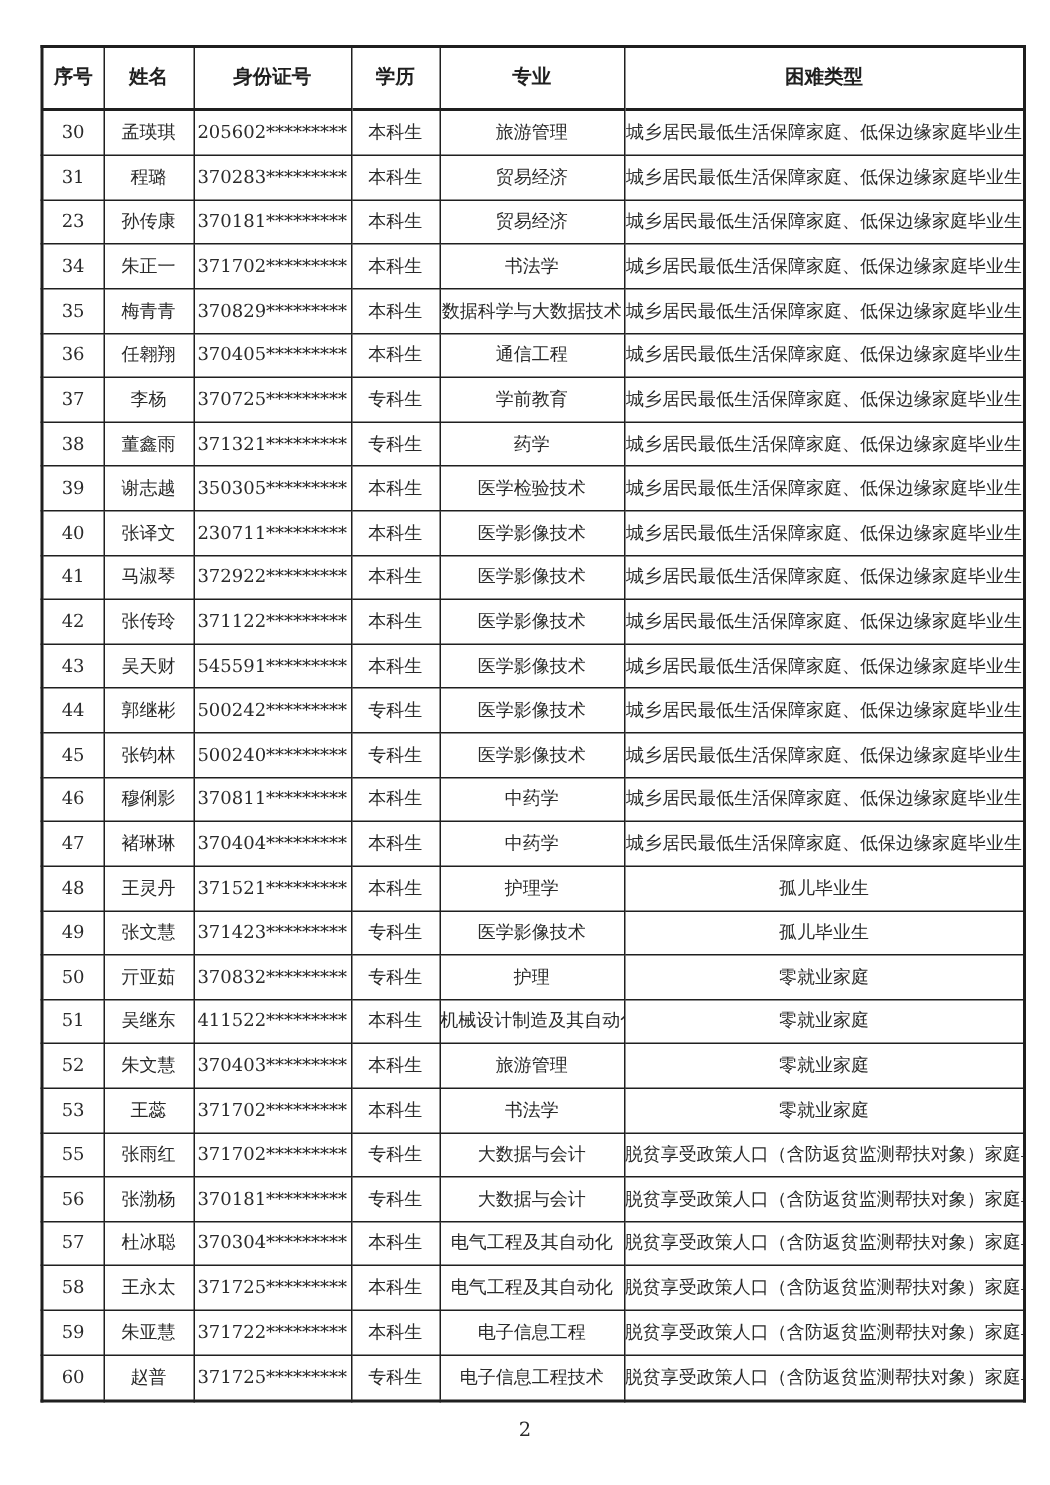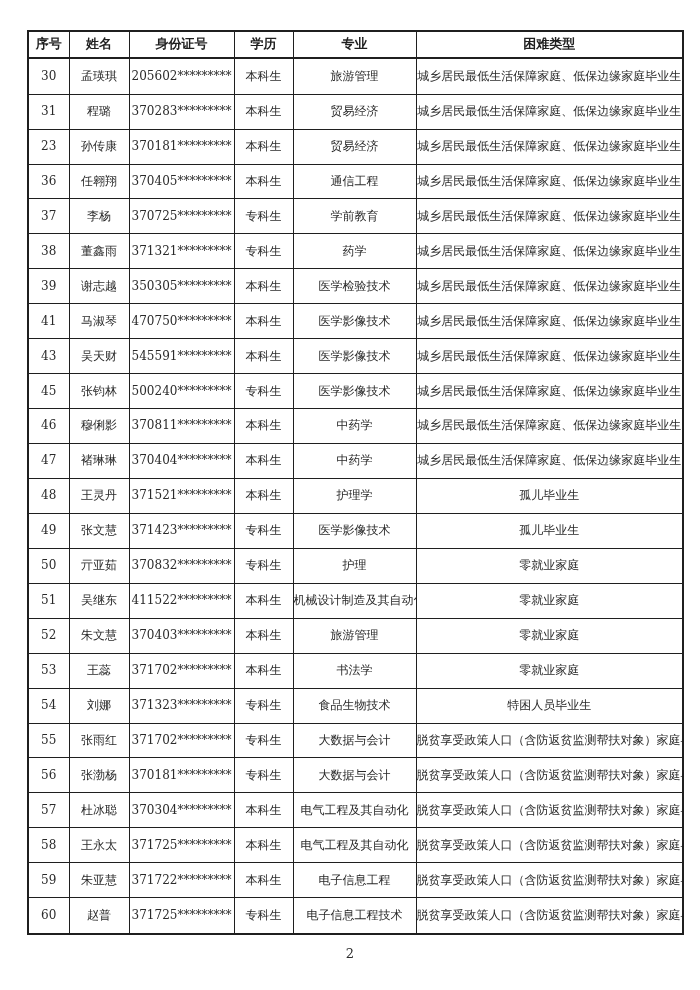--- a/index.html
+++ b/index.html
@@ -26,21 +26,21 @@
     vertical-align:middle;
     font-size:12px;
     line-height:1.1;
     padding:0;
     overflow:hidden;
     white-space:nowrap;
   }
   .roster th {
     font-size:13px;
     font-weight:bold;
-    height:27px;
+    height:42px;
     border-bottom:2px solid #1f1f1f;
   }
   .roster td { color:#2a2a2a; }
   .col-index   { width:41px; }
   .col-name    { width:60px; }
   .col-id      { width:105px; }
   .col-edu     { width:59px; }
   .col-major   { width:123px; }
   .col-diff    { width:267px; }
   td.cell-major, td.cell-diff { white-space:nowrap; overflow:hidden; }
@@ -95,20 +95,36 @@
         </tr>
         <tr>
           <td class="cell-index">23</td>
           <td class="cell-name">孙传康</td>
           <td class="cell-id-number">370181*********</td>
           <td class="cell-education">本科生</td>
           <td class="cell-major">贸易经济</td>
           <td class="cell-difficulty-type">城乡居民最低生活保障家庭、低保边缘家庭毕业生</td>
         </tr>
         <tr>
+          <td class="cell-index">34</td>
+          <td class="cell-name">朱正一</td>
+          <td class="cell-id-number">371702*********</td>
+          <td class="cell-education">本科生</td>
+          <td class="cell-major">书法学</td>
+          <td class="cell-difficulty-type">城乡居民最低生活保障家庭、低保边缘家庭毕业生</td>
+        </tr>
+        <tr>
+          <td class="cell-index">35</td>
+          <td class="cell-name">梅青青</td>
+          <td class="cell-id-number">370829*********</td>
+          <td class="cell-education">本科生</td>
+          <td class="cell-major">数据科学与大数据技术</td>
+          <td class="cell-difficulty-type">城乡居民最低生活保障家庭、低保边缘家庭毕业生</td>
+        </tr>
+        <tr>
           <td class="cell-index">36</td>
           <td class="cell-name">任翱翔</td>
           <td class="cell-id-number">370405*********</td>
           <td class="cell-education">本科生</td>
           <td class="cell-major">通信工程</td>
           <td class="cell-difficulty-type">城乡居民最低生活保障家庭、低保边缘家庭毕业生</td>
         </tr>
         <tr>
           <td class="cell-index">37</td>
           <td class="cell-name">李杨</td>
@@ -127,36 +143,60 @@
         </tr>
         <tr>
           <td class="cell-index">39</td>
           <td class="cell-name">谢志越</td>
           <td class="cell-id-number">350305*********</td>
           <td class="cell-education">本科生</td>
           <td class="cell-major">医学检验技术</td>
           <td class="cell-difficulty-type">城乡居民最低生活保障家庭、低保边缘家庭毕业生</td>
         </tr>
         <tr>
+          <td class="cell-index">40</td>
+          <td class="cell-name">张译文</td>
+          <td class="cell-id-number">230711*********</td>
+          <td class="cell-education">本科生</td>
+          <td class="cell-major">医学影像技术</td>
+          <td class="cell-difficulty-type">城乡居民最低生活保障家庭、低保边缘家庭毕业生</td>
+        </tr>
+        <tr>
           <td class="cell-index">41</td>
           <td class="cell-name">马淑琴</td>
-          <td class="cell-id-number">470750*********</td>
+          <td class="cell-id-number">372922*********</td>
+          <td class="cell-education">本科生</td>
+          <td class="cell-major">医学影像技术</td>
+          <td class="cell-difficulty-type">城乡居民最低生活保障家庭、低保边缘家庭毕业生</td>
+        </tr>
+        <tr>
+          <td class="cell-index">42</td>
+          <td class="cell-name">张传玲</td>
+          <td class="cell-id-number">371122*********</td>
           <td class="cell-education">本科生</td>
           <td class="cell-major">医学影像技术</td>
           <td class="cell-difficulty-type">城乡居民最低生活保障家庭、低保边缘家庭毕业生</td>
         </tr>
         <tr>
           <td class="cell-index">43</td>
           <td class="cell-name">吴天财</td>
           <td class="cell-id-number">545591*********</td>
           <td class="cell-education">本科生</td>
           <td class="cell-major">医学影像技术</td>
           <td class="cell-difficulty-type">城乡居民最低生活保障家庭、低保边缘家庭毕业生</td>
         </tr>
         <tr>
+          <td class="cell-index">44</td>
+          <td class="cell-name">郭继彬</td>
+          <td class="cell-id-number">500242*********</td>
+          <td class="cell-education">专科生</td>
+          <td class="cell-major">医学影像技术</td>
+          <td class="cell-difficulty-type">城乡居民最低生活保障家庭、低保边缘家庭毕业生</td>
+        </tr>
+        <tr>
           <td class="cell-index">45</td>
           <td class="cell-name">张钧林</td>
           <td class="cell-id-number">500240*********</td>
           <td class="cell-education">专科生</td>
           <td class="cell-major">医学影像技术</td>
           <td class="cell-difficulty-type">城乡居民最低生活保障家庭、低保边缘家庭毕业生</td>
         </tr>
         <tr>
           <td class="cell-index">46</td>
           <td class="cell-name">穆俐影</td>
@@ -213,28 +253,20 @@
           <td class="cell-major">旅游管理</td>
           <td class="cell-difficulty-type">零就业家庭</td>
         </tr>
         <tr>
           <td class="cell-index">53</td>
           <td class="cell-name">王蕊</td>
           <td class="cell-id-number">371702*********</td>
           <td class="cell-education">本科生</td>
           <td class="cell-major">书法学</td>
           <td class="cell-difficulty-type">零就业家庭</td>
-        </tr>
-        <tr>
-          <td class="cell-index">54</td>
-          <td class="cell-name">刘娜</td>
-          <td class="cell-id-number">371323*********</td>
-          <td class="cell-education">专科生</td>
-          <td class="cell-major">食品生物技术</td>
-          <td class="cell-difficulty-type">特困人员毕业生</td>
         </tr>
         <tr>
           <td class="cell-index">55</td>
           <td class="cell-name">张雨红</td>
           <td class="cell-id-number">371702*********</td>
           <td class="cell-education">专科生</td>
           <td class="cell-major">大数据与会计</td>
           <td class="cell-difficulty-type">脱贫享受政策人口（含防返贫监测帮扶对象）家庭毕业生</td>
         </tr>
         <tr>

